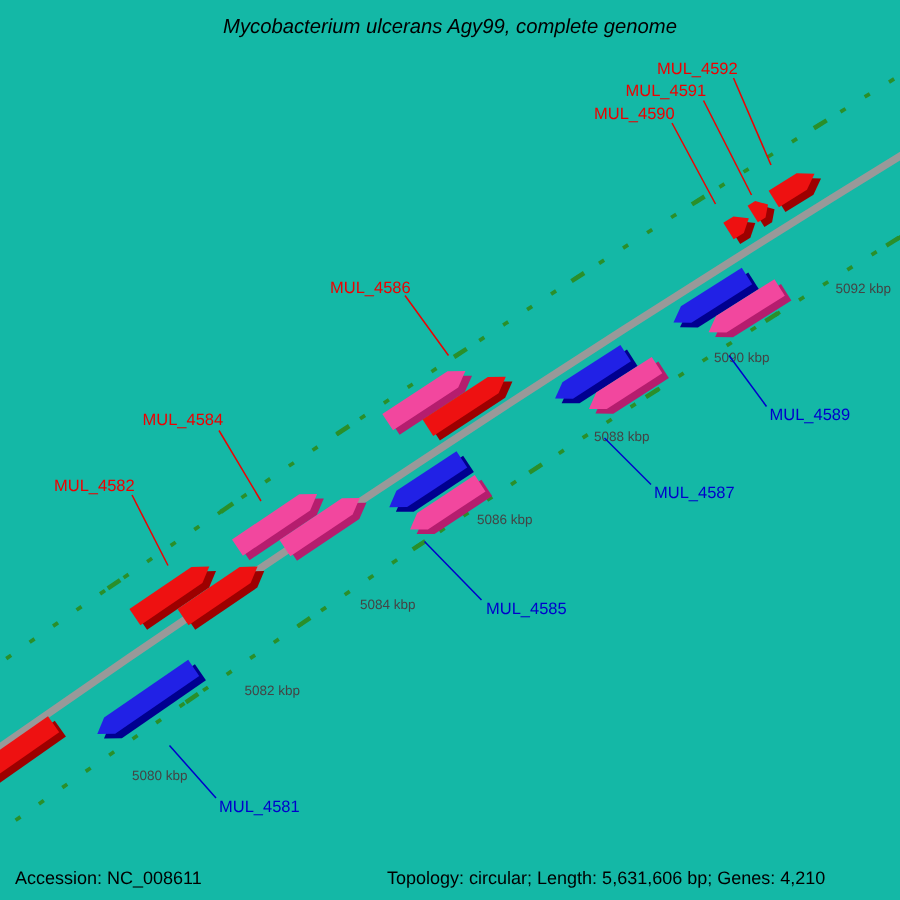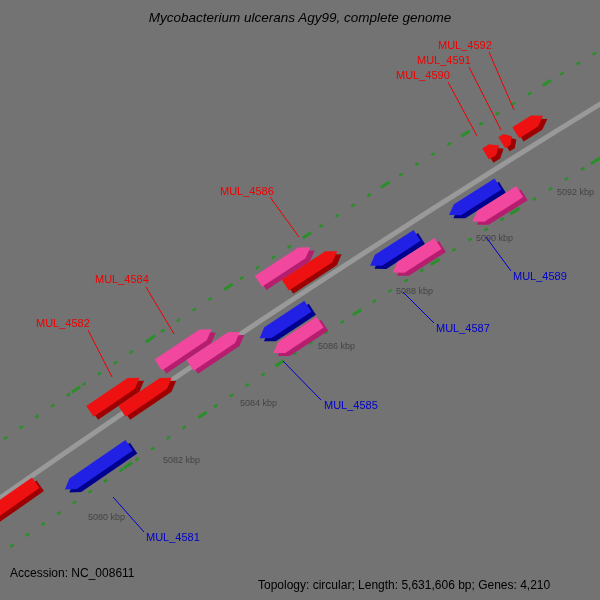--- a/index.html
+++ b/index.html
@@ -1,21 +1,21 @@
 <!DOCTYPE html>
 <html><head>
 <meta charset="utf-8">
 <style>
   html,body{margin:0;padding:0;background:#fff;font-family:"Liberation Sans",sans-serif;}
-  .page{position:relative;width:600px;height:600px;overflow:hidden;background:#737373;}
+  .page{position:relative;width:600px;height:600px;overflow:hidden;background:#14b8a6;}
   .title{position:absolute;top:10px;left:0;width:100%;text-align:center;
          font-style:italic;font-size:13.5px;color:#000;}
   #genome-svg{position:absolute;left:0;top:0;}
   .footer{position:absolute;bottom:8px;left:0;width:100%;height:16px;font-size:12px;color:#000;}
-  .footer .acc{position:absolute;left:10px;bottom:12px;}
+  .footer .acc{position:absolute;left:10px;bottom:0;}
   .footer .topo{position:absolute;left:258px;bottom:0;text-align:center;}
   svg text{font-family:"Liberation Sans",sans-serif;}
   svg text.gene-label{font-size:11px;}
   svg text.tick-label{font-size:9px;}
 </style>
 </head>
 <body>
 
 <div class="page">
   <div class="title">Mycobacterium ulcerans Agy99, complete genome</div>

